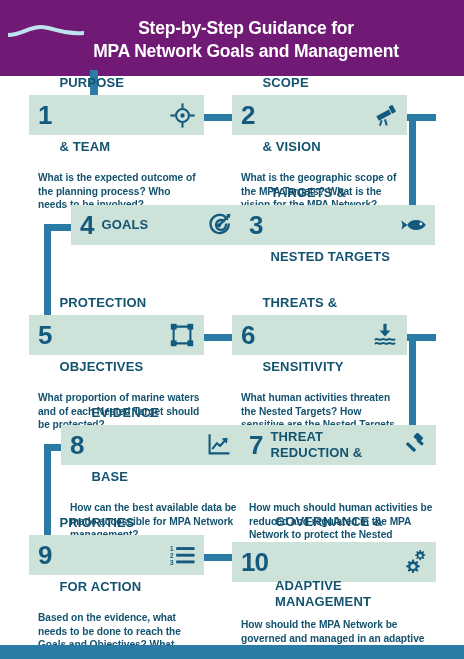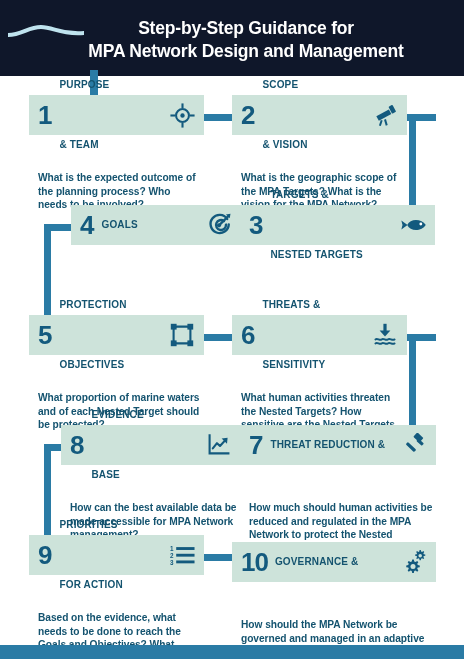--- a/index.html
+++ b/index.html
@@ -8,21 +8,21 @@
     background:#ffffff;
     font-family:"Liberation Sans", sans-serif;
     overflow:hidden;
     position:relative;
   }
   #root{position:relative;width:464px;height:659px;}
 
   
   .header{
     position:absolute;left:0;top:0;width:464px;height:76px;
-    background:#0f172a;
+    background:#701a75;
   }
   .wave-icon{position:absolute;left:8px;top:24px;width:76px;height:16px;}
   .header-title{
     position:absolute;left:46px;top:17px;width:400px;
     text-align:center;color:#ffffff;
     font-size:17.5px;font-weight:700;line-height:1.33;
     letter-spacing:-0.2px;
   }
   .header-title .l2{display:block;}
 
@@ -42,21 +42,21 @@
     height:40px;box-sizing:border-box;
     padding:0 8px 0 9px;
   }
   .step-num{
     color:#135a7e;font-weight:700;font-size:26px;
     line-height:1;flex:0 0 auto;margin-right:8px;
     letter-spacing:-1px;
   }
   .step-num.wide{font-size:26px;margin-right:7px;}
   .step-title{
-    color:#14536f;font-weight:700;font-size:10px;
+    color:#14536f;font-weight:700;font-size:13px;
     line-height:1.22;letter-spacing:0.15px;flex:1 1 auto;
     text-transform:uppercase;
   }
   .step-title .t2{display:block;margin-top:48px;}
   .step-icon{
     flex:0 0 auto;width:28px;height:28px;
     display:flex;align-items:center;justify-content:center;
     margin-left:4px;
   }
   .step-icon svg{display:block;}
@@ -71,21 +71,21 @@
 <body>
 
 <div id="root">
 
   <div class="header">
     <svg class="wave-icon" viewBox="0 0 76 16">
       <path d="M0 11 C14 11, 20 3, 33 3 C46 3, 52 11, 76 9" fill="none" stroke="#bfe3ee" stroke-width="4" stroke-linecap="round"></path>
     </svg>
     <div class="header-title">
       <span>Step-by-Step Guidance for</span>
-      <span class="l2">MPA Network Design and Management</span>
+      <span class="l2">MPA Network Goals and Management</span>
     </div>
   </div>
 
   <div class="conn" style="left:90px;top:70px;width:8px;height:28px;"></div>
 
   <div class="conn" style="left:203px;top:114px;width:30px;height:7px;"></div>
 
   <div class="conn" style="left:401px;top:114px;width:35px;height:7px;"></div>
   <div class="conn" style="left:409px;top:114px;width:7px;height:98px;"></div>
 
@@ -289,20 +289,21 @@
       </div>
     </div>
     <div class="step-body">Based on the evidence, what needs to be done to reach the Goals and Objectives? What further knowledge is needed?</div>
   </div>
 
   <div class="step" style="left:232px;top:542px;width:204px;">
     <div class="step-band">
       <div class="step-num wide">10</div>
       <div class="step-title">
         <span>GOVERNANCE &amp;</span>
+        <span class="t2">ADAPTIVE MANAGEMENT</span>
       </div>
       <div class="step-icon">
         <svg width="26" height="26" viewBox="0 0 26 26">
           <g fill="#135a7e">
             <path d="M11.2 10.6 l1.6 0 0.45 2.0 1.25 0.52 1.72 -1.12 1.13 1.13 -1.12 1.72 0.52 1.25 2.0 0.45 0 1.6 -2.0 0.45 -0.52 1.25 1.12 1.72 -1.13 1.13 -1.72 -1.12 -1.25 0.52 -0.45 2.0 -1.6 0 -0.45 -2.0 -1.25 -0.52 -1.72 1.12 -1.13 -1.13 1.12 -1.72 -0.52 -1.25 -2.0 -0.45 0 -1.6 2.0 -0.45 0.52 -1.25 -1.12 -1.72 1.13 -1.13 1.72 1.12 1.25 -0.52 z"></path>
             <circle cx="12" cy="17.6" r="2.5" fill="#cde3da"></circle>
             <path d="M18.6 1.0 l1.2 0 0.34 1.5 0.94 0.39 1.29 -0.84 0.85 0.85 -0.84 1.29 0.39 0.94 1.5 0.34 0 1.2 -1.5 0.34 -0.39 0.94 0.84 1.29 -0.85 0.85 -1.29 -0.84 -0.94 0.39 -0.34 1.5 -1.2 0 -0.34 -1.5 -0.94 -0.39 -1.29 0.84 -0.85 -0.85 0.84 -1.29 -0.39 -0.94 -1.5 -0.34 0 -1.2 1.5 -0.34 0.39 -0.94 -0.84 -1.29 0.85 -0.85 1.29 0.84 0.94 -0.39 z"></path>
             <circle cx="19.2" cy="6.8" r="1.75" fill="#cde3da"></circle>
           </g>
         </svg>

